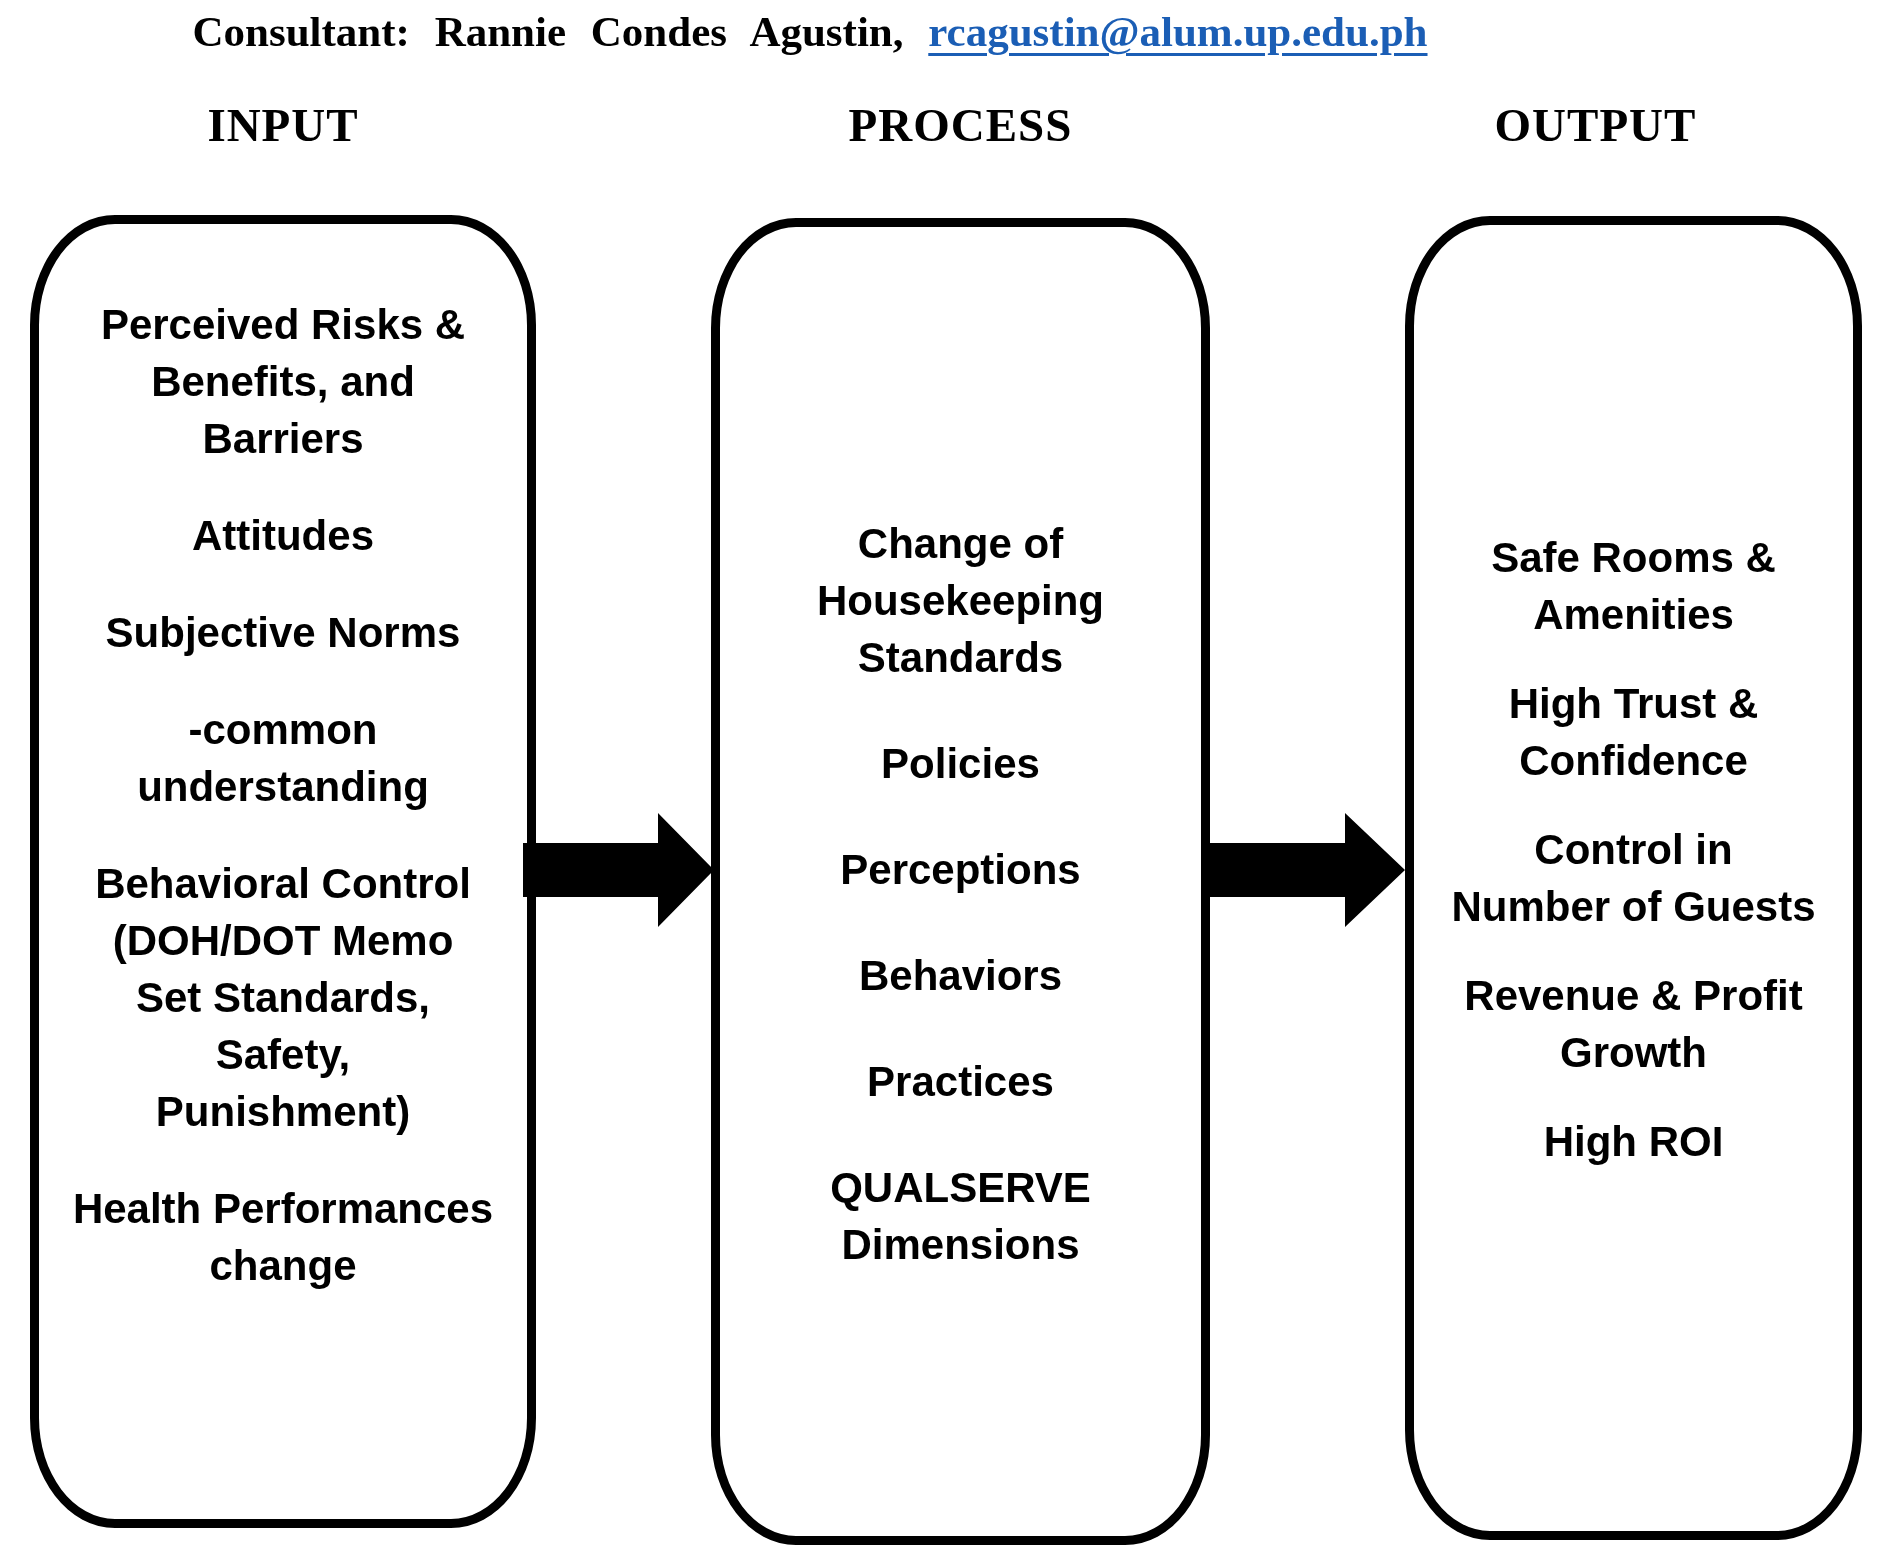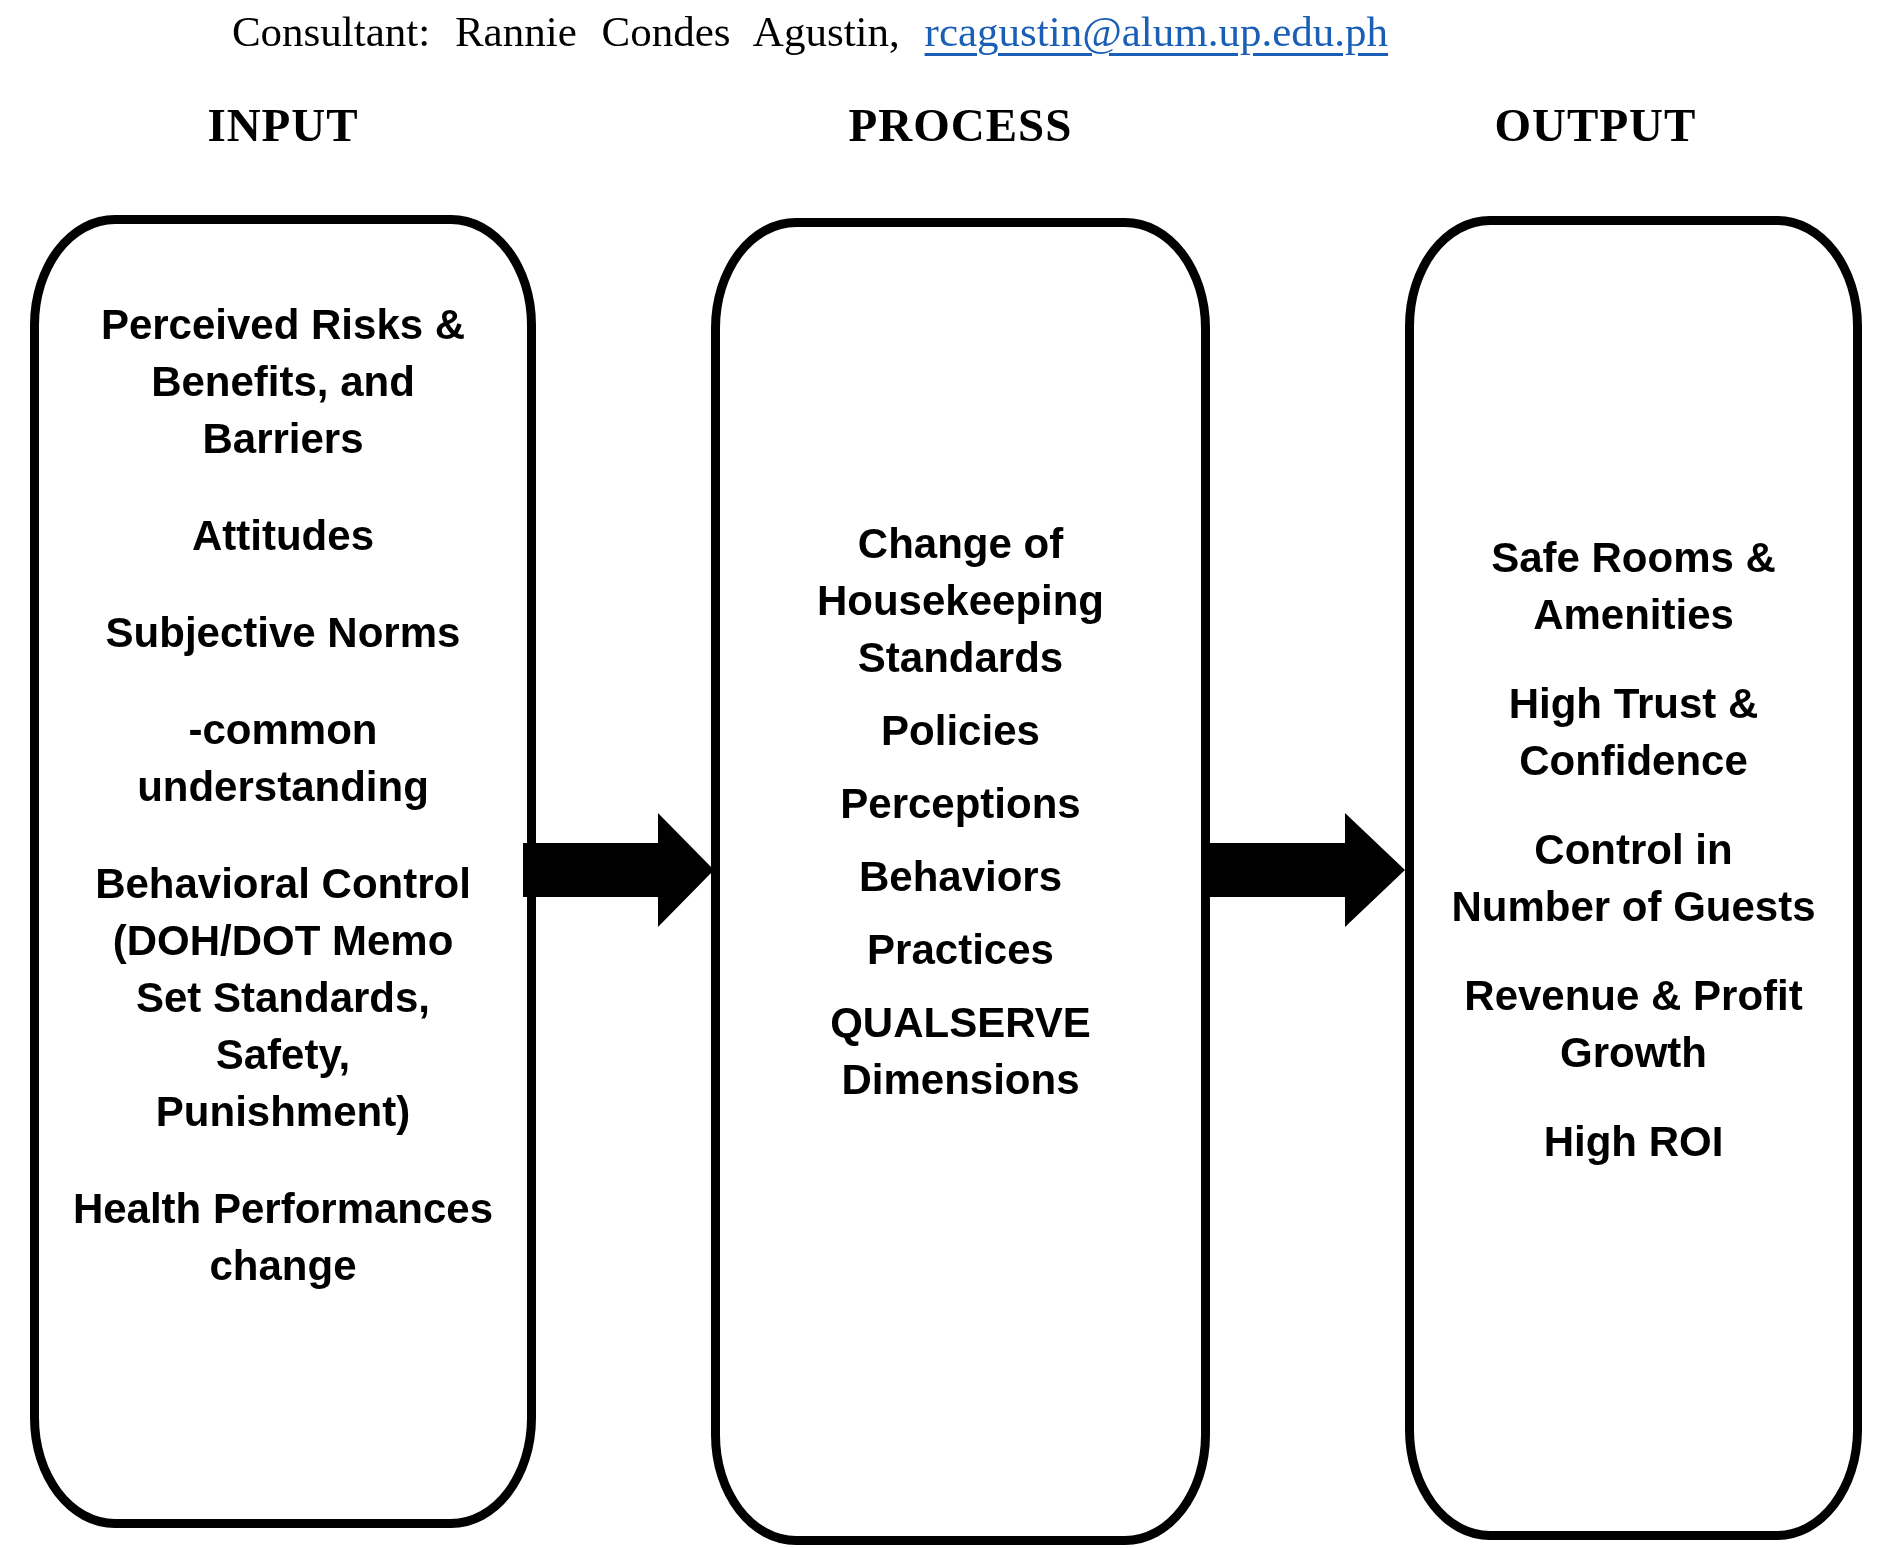--- a/index.html
+++ b/index.html
@@ -14,20 +14,21 @@
   .header-line {
     position:absolute;
     top:4px; left:0; width:1620px;
     text-align:center;
     font-family:"Liberation Serif", serif;
     font-size:43px;
     line-height:56px;
     word-spacing:14px;
     color:#000;
     white-space:nowrap;
+    font-weight:bold;
   }
   .email-link {
     text-decoration:underline;
     text-decoration-thickness:3px;
     text-underline-offset:7px;
     cursor:pointer;
   }
   .col-title {
     position:absolute;
     top:98px;
@@ -55,21 +56,21 @@
 
   .box-content {
     box-sizing:border-box;
     width:100%; height:100%;
     display:flex;
     flex-direction:column;
     align-items:center;
     padding-left:14px; padding-right:14px;
   }
   #box-input   .box-content { padding-top:40px;  gap:40px;margin-top:32px; }
-  #box-process .box-content { padding-top:288px; gap:16px; }
+  #box-process .box-content { padding-top:288px; gap:49px; }
   #box-output  .box-content { padding-top:304px; gap:32px; }
 
   .box-item {
     font-weight:bold;
     font-size:42px;
     line-height:57px;
     text-align:center;
     white-space:pre-line;
     margin:0;
   }

